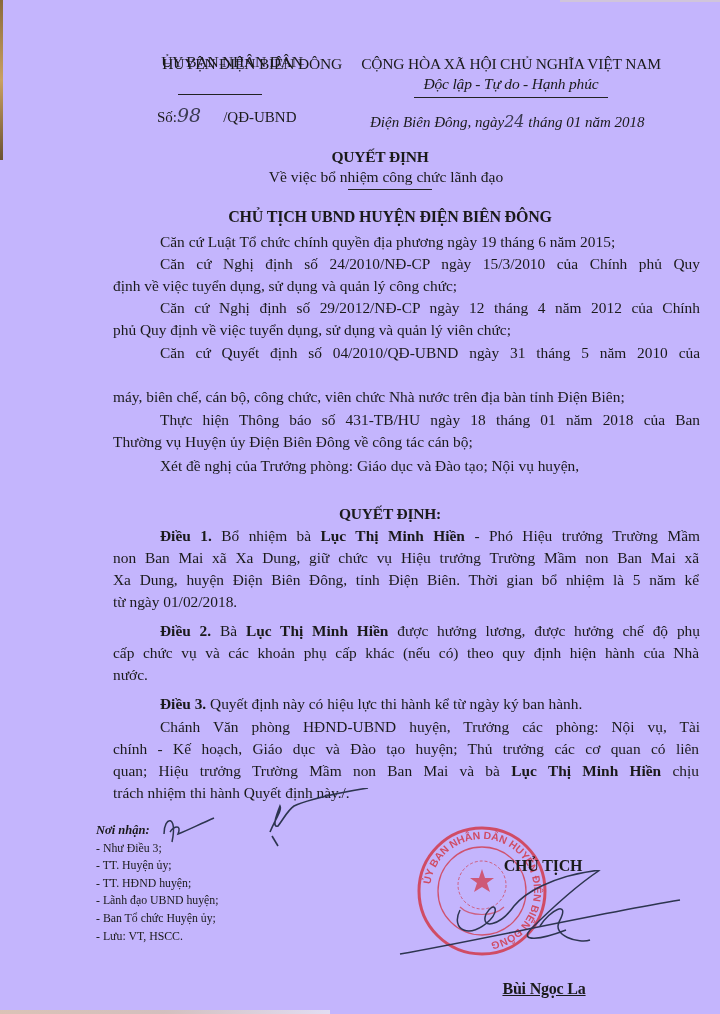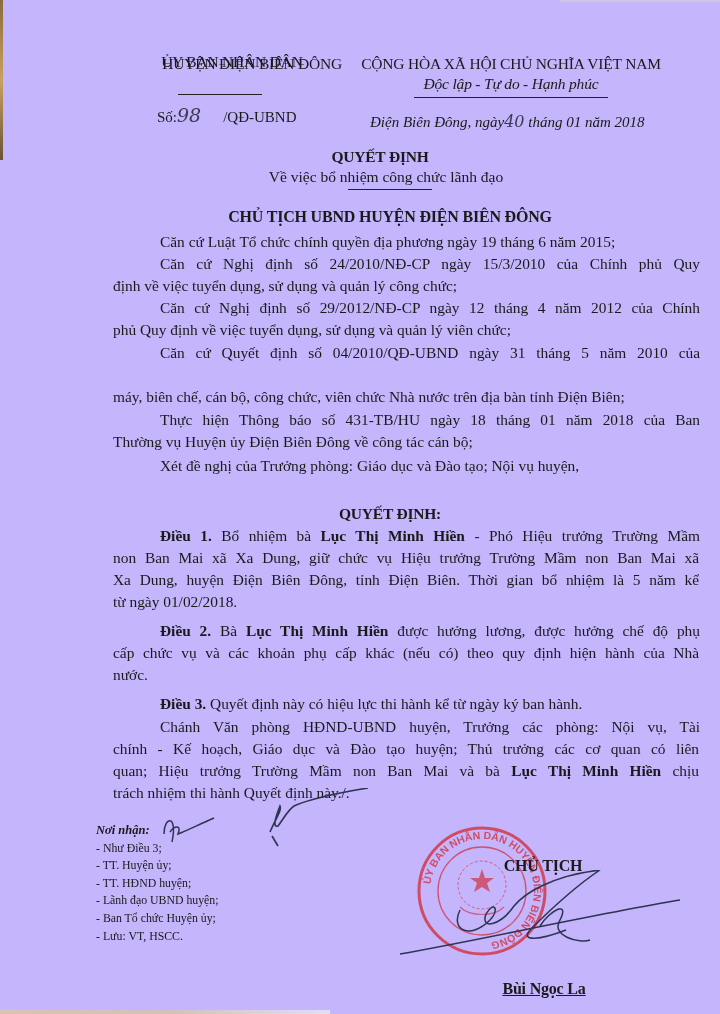--- a/index.html
+++ b/index.html
@@ -34,21 +34,21 @@
   <div class="abs hdr" style="left:122px; top:55px; width:220px; font-weight:normal;text-align:right;">HUYỆN ĐIỆN BIÊN ĐÔNG</div>
   <div class="ul" style="left:178px; top:94px; width:84px;"></div>
   <div class="abs" style="left:157px; top:104px; font-size:15px;">
     <span>Số:</span><span class="handwrite">98</span><span style="margin-left:22px;">/QĐ-UBND</span>
   </div>
 
   <div class="abs hdr" style="left:350px; top:55px; width:322px; font-weight:normal;">CỘNG HÒA XÃ HỘI CHỦ NGHĨA VIỆT NAM</div>
   <div class="abs hdr" style="left:400px; top:75px; width:222px; font-weight:normal; font-size:15.5px;font-style:italic;">Độc lập - Tự do - Hạnh phúc</div>
   <div class="ul" style="left:414px; top:97px; width:194px;"></div>
   <div class="abs" style="left:370px; top:112px; font-size:15px; font-style:italic;">
-    <span>Điện Biên Đông, ngày</span><span class="handwrite" style="font-size:16px;">40</span> <span>tháng  01 năm 2018</span>
+    <span>Điện Biên Đông, ngày</span><span class="handwrite" style="font-size:16px;">24</span> <span>tháng  01 năm 2018</span>
   </div>
 
   <div class="abs hdr" style="left:300px; top:148px; width:160px;">QUYẾT ĐỊNH</div>
   <div class="abs" style="left:268px; top:168px; width:236px; font-size:15.5px; text-align:center;">Về việc bổ nhiệm công chức lãnh đạo</div>
   <div class="ul" style="left:348px; top:189px; width:84px;"></div>
 
   <div class="abs hdr" style="left:200px; top:208px; width:380px; font-size:16px;">CHỦ TỊCH UBND HUYỆN ĐIỆN BIÊN ĐÔNG</div>
 
   <div class="line indent" style="top:233px;">Căn cứ Luật Tổ chức chính quyền địa phương ngày 19 tháng 6 năm 2015;</div>
   <div class="line indent just" style="top:255px;">Căn cứ Nghị định số 24/2010/NĐ-CP ngày 15/3/2010 của Chính phủ Quy</div>

